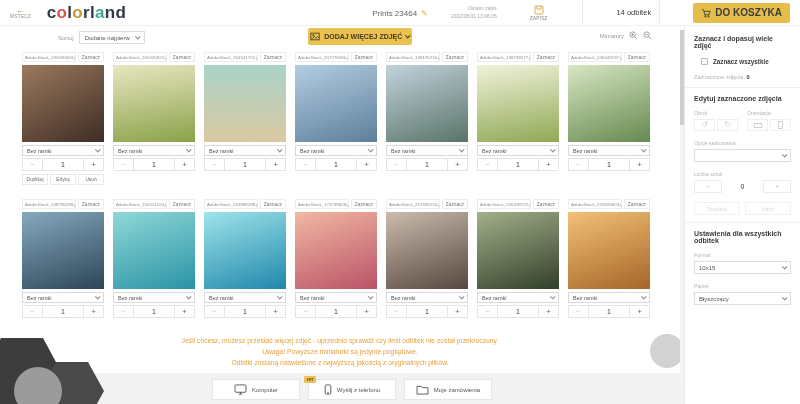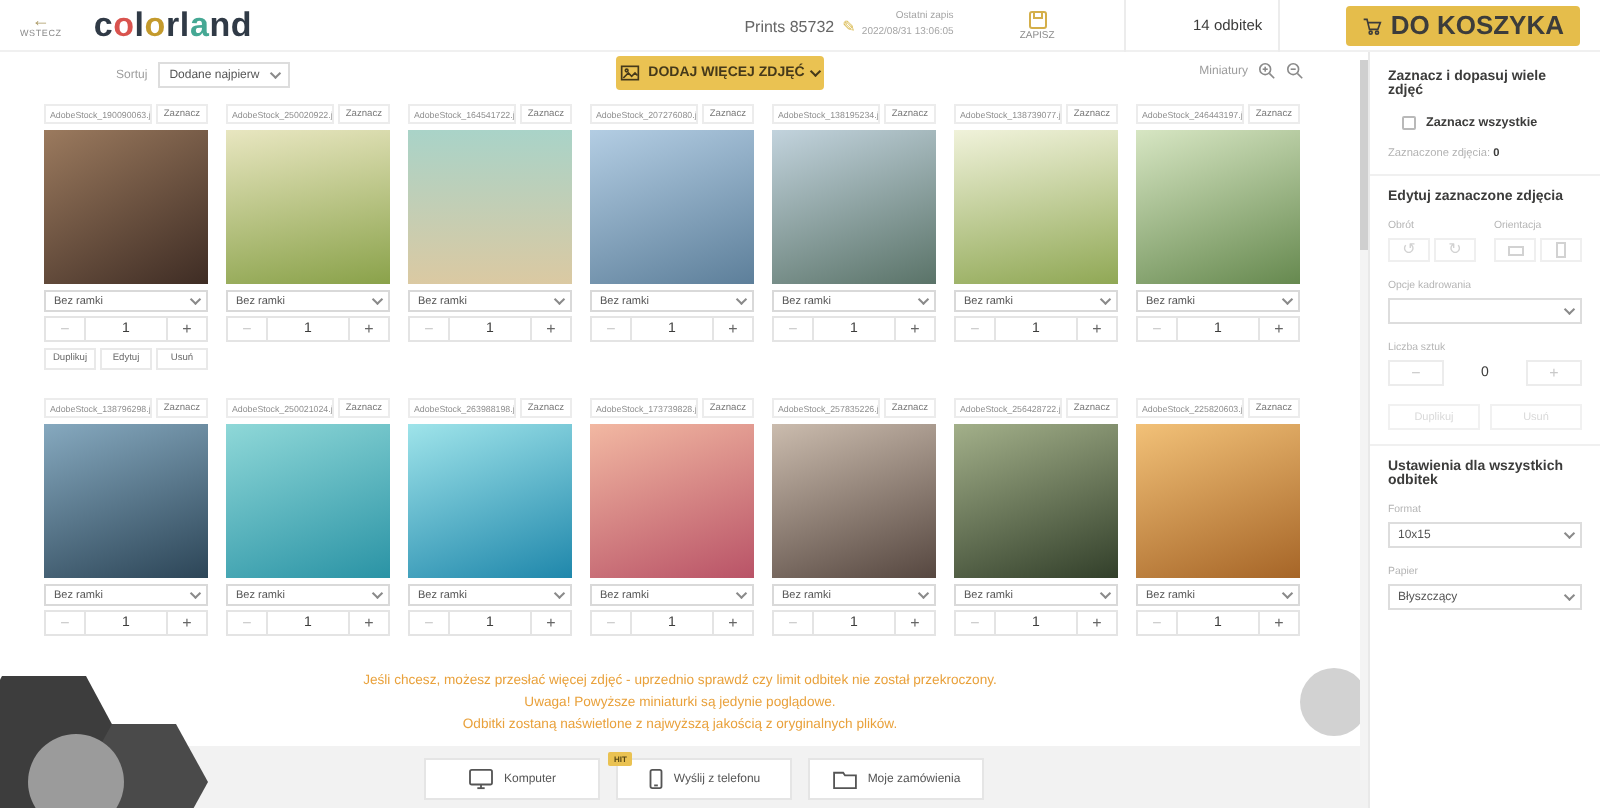--- a/index.html
+++ b/index.html
@@ -13,21 +13,21 @@
   .back-label { font-size:4.5px; color:#8a8a8a; letter-spacing:.3px; }
   .logo { font-size:17px; font-weight:bold; letter-spacing:.3px; line-height:1; }
   .title-wrap { position:absolute; left:200px; right:200px; top:0; height:26px; display:flex; align-items:center; justify-content:center; gap:4px; }
   .page-title { font-size:8px; color:#666; }
   .pencil { color:#d9b84a; font-size:8px; }
   .header-right { margin-left:auto; display:flex; align-items:center; height:26px;gap:25px; }
   .save-info { text-align:right; font-size:5px; color:#a5a5a5; line-height:1.5; margin-right:8px; }
   .save-btn { display:flex; flex-direction:column; align-items:center; font-size:5px; color:#8a8a8a; margin-right:10px; cursor:pointer; }
   .hdr-sep { width:1px; height:26px; background:#ececec; margin-right:0; }
   .count-box { height:26px; min-width:52px; padding:0 8px; display:flex; align-items:center; justify-content:center; font-size:7.5px; color:#3c3c3b; border-right:1px solid #ececec; }
-  .cart-btn { height:20px; margin:0 0 0 8px; padding:0 8px; background:#e5bd4b; border-radius:2px; display:flex; align-items:center; gap:4px; font-size:13px; font-weight:bold; color:#3c3c3b; cursor:pointer; }
+  .cart-btn { height:20px; margin:0 0 0 8px; padding:0 8px; background:#e5bd4b; border-radius:2px; display:flex; align-items:center; gap:4px; font-size:10px; font-weight:bold; color:#3c3c3b; cursor:pointer; }
 
   
   .sort { position:absolute; left:58px; top:31px; display:flex; align-items:center; gap:5px; font-size:6px; color:#9d9d9d; z-index:4; }
   .sort-select { border:1px solid #ddd; background:#fff; height:13px; min-width:64px; display:flex; align-items:center; justify-content:space-between; gap:6px; padding:0 5px; font-size:6px; color:#555; cursor:pointer; }
   .add-btn { position:absolute; left:308px; top:28px; width:104px; height:17px; background:#eac252; border-radius:2px; display:flex; align-items:center; justify-content:center; gap:4px; font-size:7px; font-weight:bold; color:#45391a; cursor:pointer; z-index:4; }
   .thumbs { position:absolute; right:148px; top:31px; display:flex; align-items:center; gap:5px; font-size:6px; color:#9d9d9d; z-index:4; }
   .chev { width:3.5px; height:3.5px; border-right:1px solid #8a8a8a; border-bottom:1px solid #8a8a8a; transform:rotate(45deg) translate(-1px,-1px); flex:none; }
 
   
   .grid { position:absolute; left:22px; top:52px; display:grid; grid-template-columns:repeat(7,82px); column-gap:9px; row-gap:30px; z-index:2; }
@@ -88,21 +88,21 @@
 </head>
 <body>
 
 <div class="header">
   <div class="back">
     <span class="back-arrow">←</span>
     <span class="back-label">WSTECZ</span>
   </div>
   <div class="logo"><span style="color: rgb(48, 58, 70);">c</span><span style="color: rgb(217, 83, 78);">o</span><span style="color: rgb(48, 58, 70);">l</span><span style="color: rgb(196, 154, 44);">o</span><span style="color: rgb(48, 58, 70);">r</span><span style="color: rgb(48, 58, 70);">l</span><span style="color: rgb(69, 168, 148);">a</span><span style="color: rgb(48, 58, 70);">n</span><span style="color: rgb(48, 58, 70);">d</span></div>
   <div class="title-wrap">
-    <span class="page-title">Prints 85732</span>
+    <span class="page-title">Prints 23464</span>
     <span class="pencil">✎</span>
   </div>
   <div class="header-right">
     <div class="save-info">
       <div>Ostatni zapis</div>
       <div>2022/08/31 13:06:05</div>
     </div>
     <div class="save-btn">
       <svg width="10" height="10" viewBox="0 0 10 10" fill="none" stroke="#d4af4a" stroke-width="1">
           <rect x="1" y="1" width="8" height="8" rx="1"></rect>

